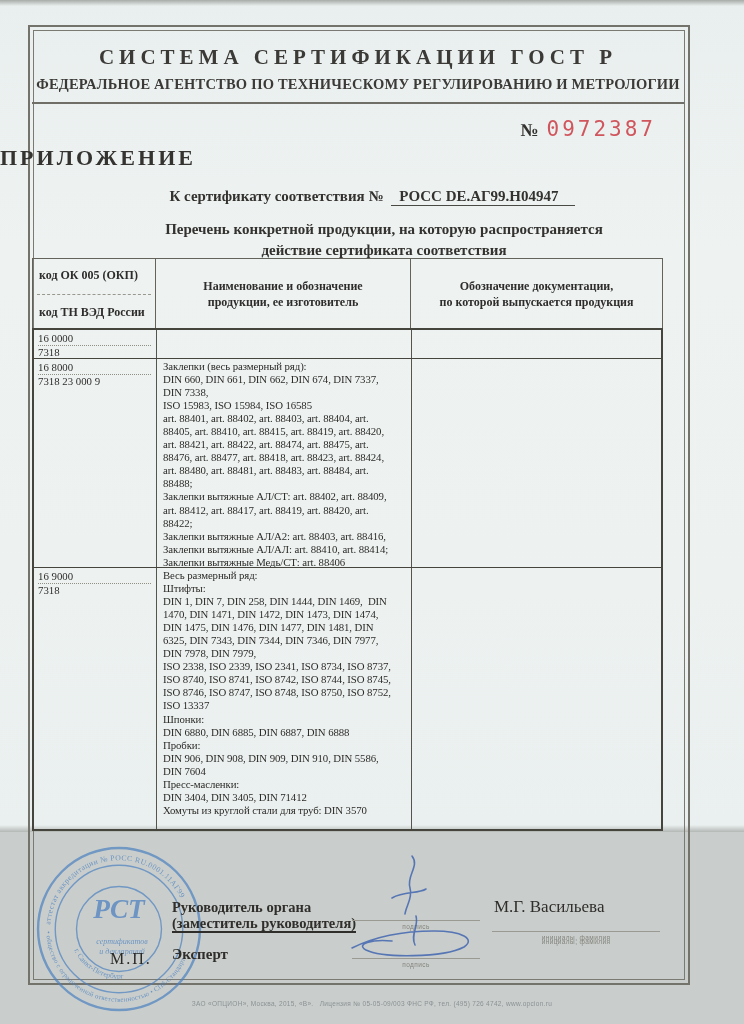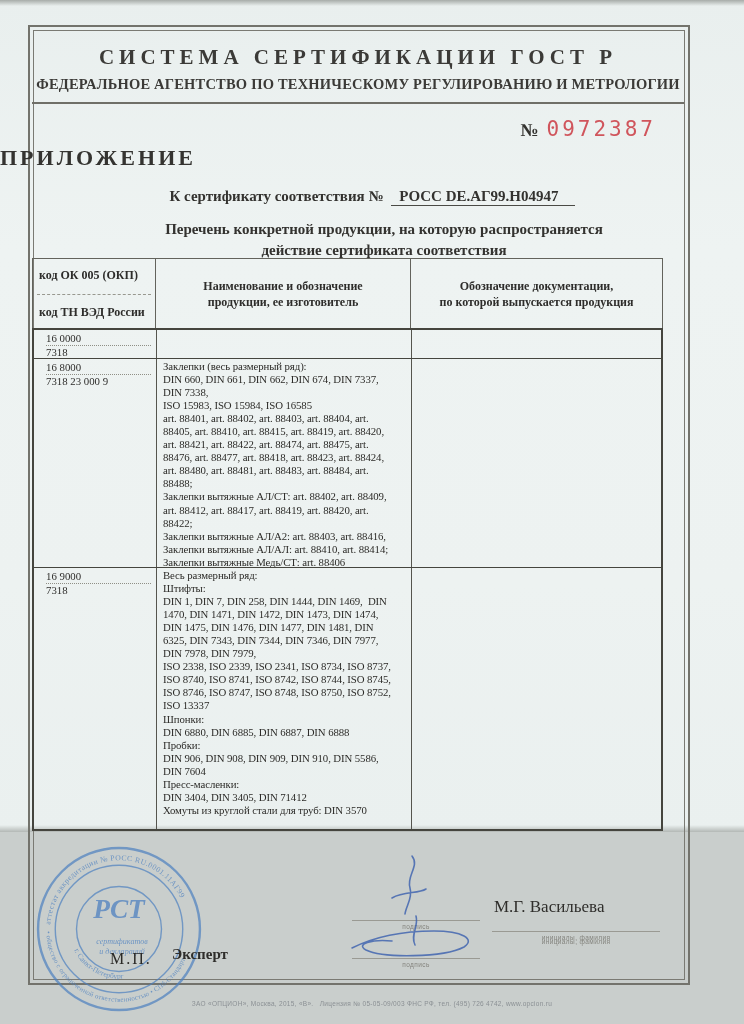--- a/index.html
+++ b/index.html
@@ -36,21 +36,21 @@
         font-size:15px;font-weight:bold;line-height:21px;color:#33322f;white-space:pre-line;}
 
   
   .table{position:absolute;left:32px;top:258px;width:631px;font-size:10.8px;}
   .thead{display:flex;height:71px;border:1px solid #63635c;box-sizing:border-box;}
   .tbody{border:2px solid #45453e;margin-top:-1px;}
   .trow{display:flex;box-sizing:border-box;}
   .row-a{height:29px;border-bottom:1px solid #45453e;}
   .row-b{height:209px;border-bottom:1px solid #45453e;}
   .row-c{height:261px;}
-  .c1{width:123px;box-sizing:border-box;border-right:1px solid #55554e;padding:1px 5px 0 12px;overflow:hidden;}
+  .c1{width:123px;box-sizing:border-box;border-right:1px solid #55554e;padding:1px 5px 0 4px;overflow:hidden;}
   .c2{width:255px;box-sizing:border-box;border-right:1px solid #55554e;padding:1px 3px 0 6px;overflow:hidden;}
   .c3{flex:1;box-sizing:border-box;overflow:hidden;}
   .c1h{width:123px;box-sizing:border-box;border-right:1px solid #63635c;display:flex;
        flex-direction:column;justify-content:space-between;padding:9px 6px 8px 6px;
        font-weight:bold;font-size:12px;}
   .c1h-div{border-top:1px dashed #98988f;margin:0 -2px;}
   .c2h{width:255px;box-sizing:border-box;border-right:1px solid #63635c;display:flex;
        align-items:center;justify-content:center;text-align:center;font-weight:bold;
        font-size:12px;line-height:16px;white-space:pre-line;}
   .c3h{flex:1;display:flex;align-items:center;justify-content:center;text-align:center;
@@ -205,20 +205,24 @@
       <text font-size="7.4">
         <textPath href="#arcInnerBottom" startOffset="14%">г. Санкт-Петербург</textPath>
       </text>
       <text x="85" y="74" font-size="27" font-weight="bold" font-style="italic" text-anchor="middle">РСТ</text>
       <text x="88" y="100" font-size="8" font-style="italic" text-anchor="middle">сертификатов</text>
       <text x="88" y="110" font-size="8" font-style="italic" text-anchor="middle">и деклараций</text>
     </g>
   </svg>
   <div class="mp">М.П.</div>
 
+  <div class="sig-role1">
+    <div>Руководитель органа</div>
+    <div><span class="u">(заместитель руководителя)</span></div>
+  </div>
   <div class="sig-role2">Эксперт</div>
 
   <svg class="ink" style="left:378px;top:852px" width="70" height="70" viewBox="0 0 70 70">
     <path d="M 34,4 C 42,14 28,24 32,36 C 35,46 28,54 27,62 M 14,46 C 26,39 40,42 48,37"></path>
   </svg>
   <div class="sig-line sl1">
     <div class="rule"></div>
     <div class="cap">подпись</div>
   </div>
 

